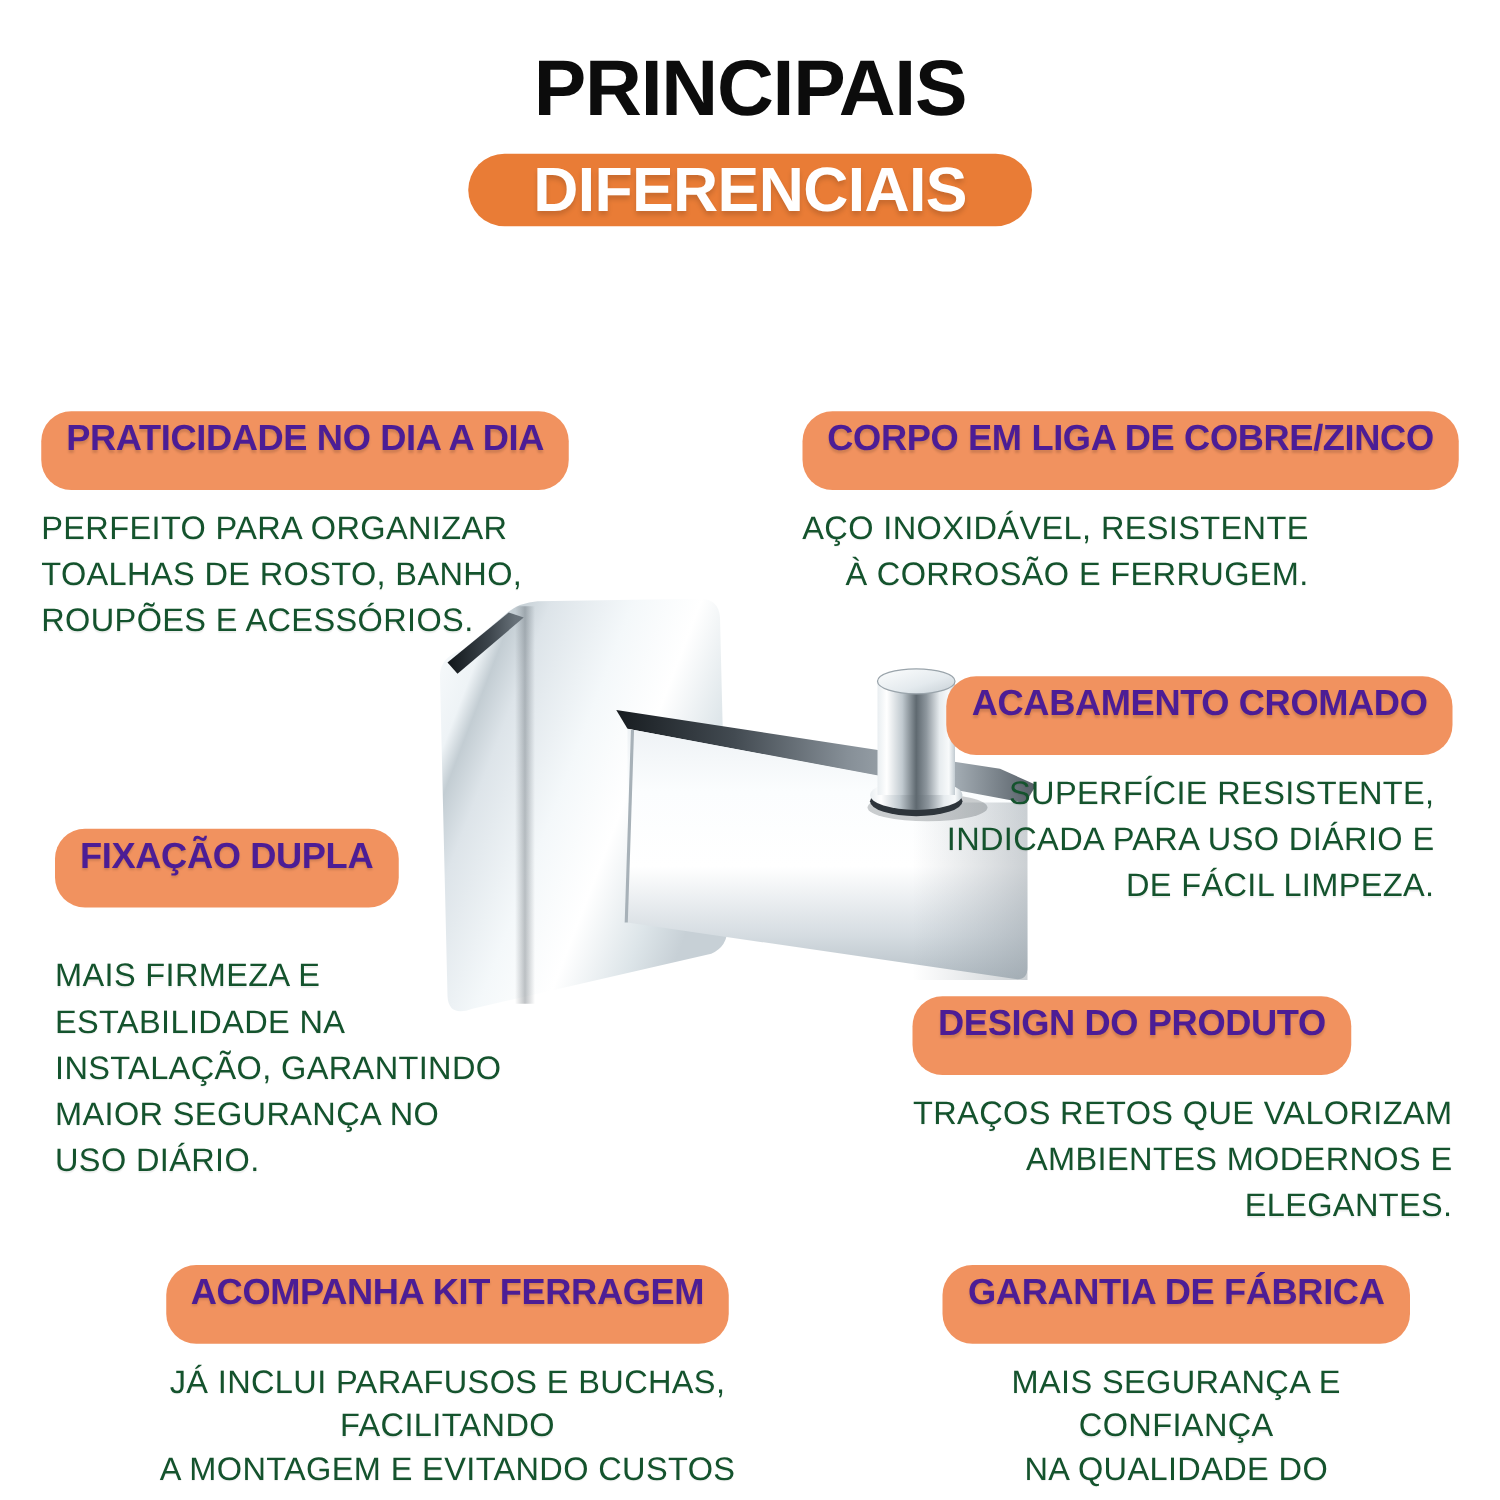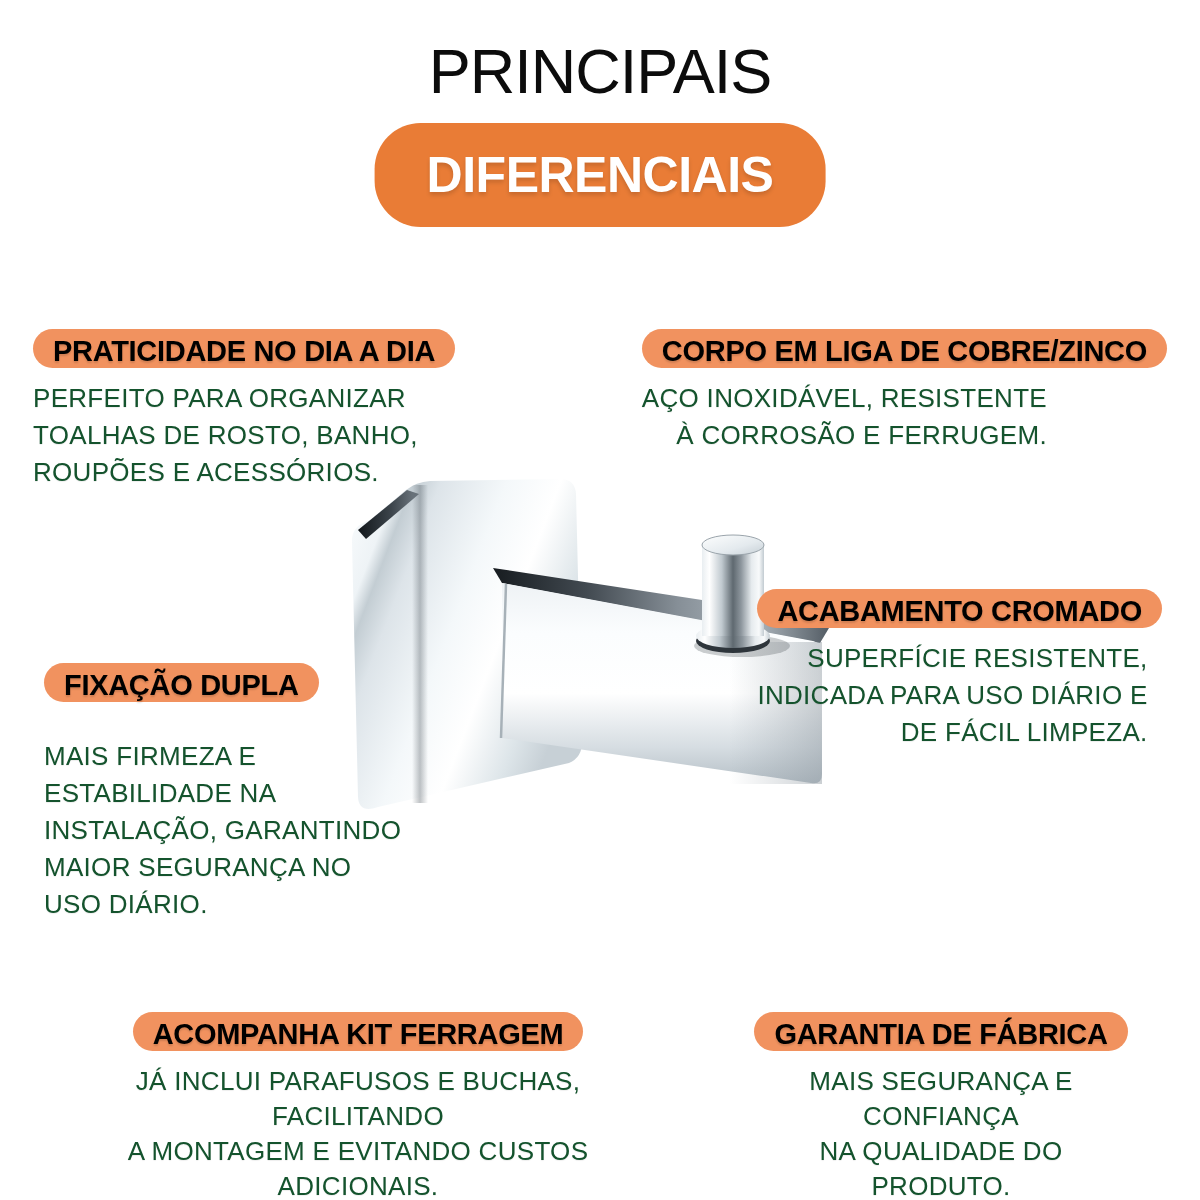--- a/index.html
+++ b/index.html
@@ -3,46 +3,46 @@
 <meta charset="utf-8">
 <style>
   html,body{margin:0;padding:0;background:#ffffff;}
   .canvas{
     position:relative;width:1200px;height:1200px;background:#ffffff;overflow:hidden;
     font-family:"Liberation Sans","DejaVu Sans",sans-serif;
   }
   
   .title{
     position:absolute;top:38px;left:0;width:1200px;text-align:center;
-    font-size:63px;font-weight:400;letter-spacing:-1px;color:#0c0c0c;line-height:1.05;
+    font-size:63px;font-weight:700;letter-spacing:-1px;color:#0c0c0c;line-height:1.05;
   }
   .subtitle-pill{
     position:absolute;top:123px;left:50%;transform:translateX(-50%);
     background:#E97C36;color:#ffffff;font-size:50px;font-weight:700;letter-spacing:-0.5px;
-    padding:23px 52px;border-radius:46px;white-space:nowrap;
+    padding:0 52px;border-radius:46px;white-space:nowrap;
     text-shadow:0 3px 4px rgba(0,0,0,0.15);
   }
   
   .feature{position:absolute;display:flex;flex-direction:column;}
   .f-left{align-items:flex-start;text-align:left;}
   .f-right{align-items:flex-start;text-align:right;}
   .f-center{align-items:center;text-align:center;}
   .pill{
-    display:inline-block;background:#F1925F;color:#000000;
+    display:inline-block;background:#F1925F;color:#4c1d95;
     font-size:29px;font-weight:700;letter-spacing:-0.3px;line-height:1;
-    padding:8px 20px 2px 20px;border-radius:24px;white-space:nowrap;
+    padding:8px 20px 26px 20px;border-radius:24px;white-space:nowrap;
     text-shadow:0 2px 2px rgba(0,0,0,0.14);
   }
   .body{
     margin-top:12px;color:#14532d;font-size:26px;line-height:37px;letter-spacing:0.3px;
     white-space:pre-line;text-shadow:0 1px 1px rgba(0,0,0,0.07);
   }
   .f-praticidade{left:33px;top:329px;}
   .f-corpo{right:33px;top:329px;}
-  .f-acabamento{right:38px;top:541px;margin-top:48px;}
+  .f-acabamento{right:38px;top:541px;}
   .f-fixacao{left:44px;top:663px;gap:24px;}
   .f-design{right:38px;top:797px;}
   .f-kit{left:85px;width:546px;top:1012px;}
   .f-kit .body,.f-garantia .body{font-size:26px;line-height:35px;margin-top:13px;}
   .f-garantia{left:756px;width:370px;top:1012px;}
   
   .product{position:absolute;left:330px;top:452px;width:520px;height:395px;}
 </style>
 </head>
 <body>
@@ -156,20 +156,26 @@
 
   <div class="feature f-left f-fixacao">
     <span class="pill">FIXAÇÃO DUPLA</span>
     <div class="body">MAIS FIRMEZA E
 ESTABILIDADE NA
 INSTALAÇÃO, GARANTINDO
 MAIOR SEGURANÇA NO
 USO DIÁRIO.</div>
   </div>
 
+  <div class="feature f-right f-design">
+    <span class="pill">DESIGN DO PRODUTO</span>
+    <div class="body">TRAÇOS RETOS QUE VALORIZAM
+AMBIENTES MODERNOS E
+ELEGANTES.</div>
+  </div>
 
   <div class="feature f-center f-kit">
     <span class="pill">ACOMPANHA KIT FERRAGEM</span>
     <div class="body">JÁ INCLUI PARAFUSOS E BUCHAS, FACILITANDO
 A MONTAGEM E EVITANDO CUSTOS ADICIONAIS.</div>
   </div>
 
   <div class="feature f-center f-garantia">
     <span class="pill">GARANTIA DE FÁBRICA</span>
     <div class="body">MAIS SEGURANÇA E CONFIANÇA

